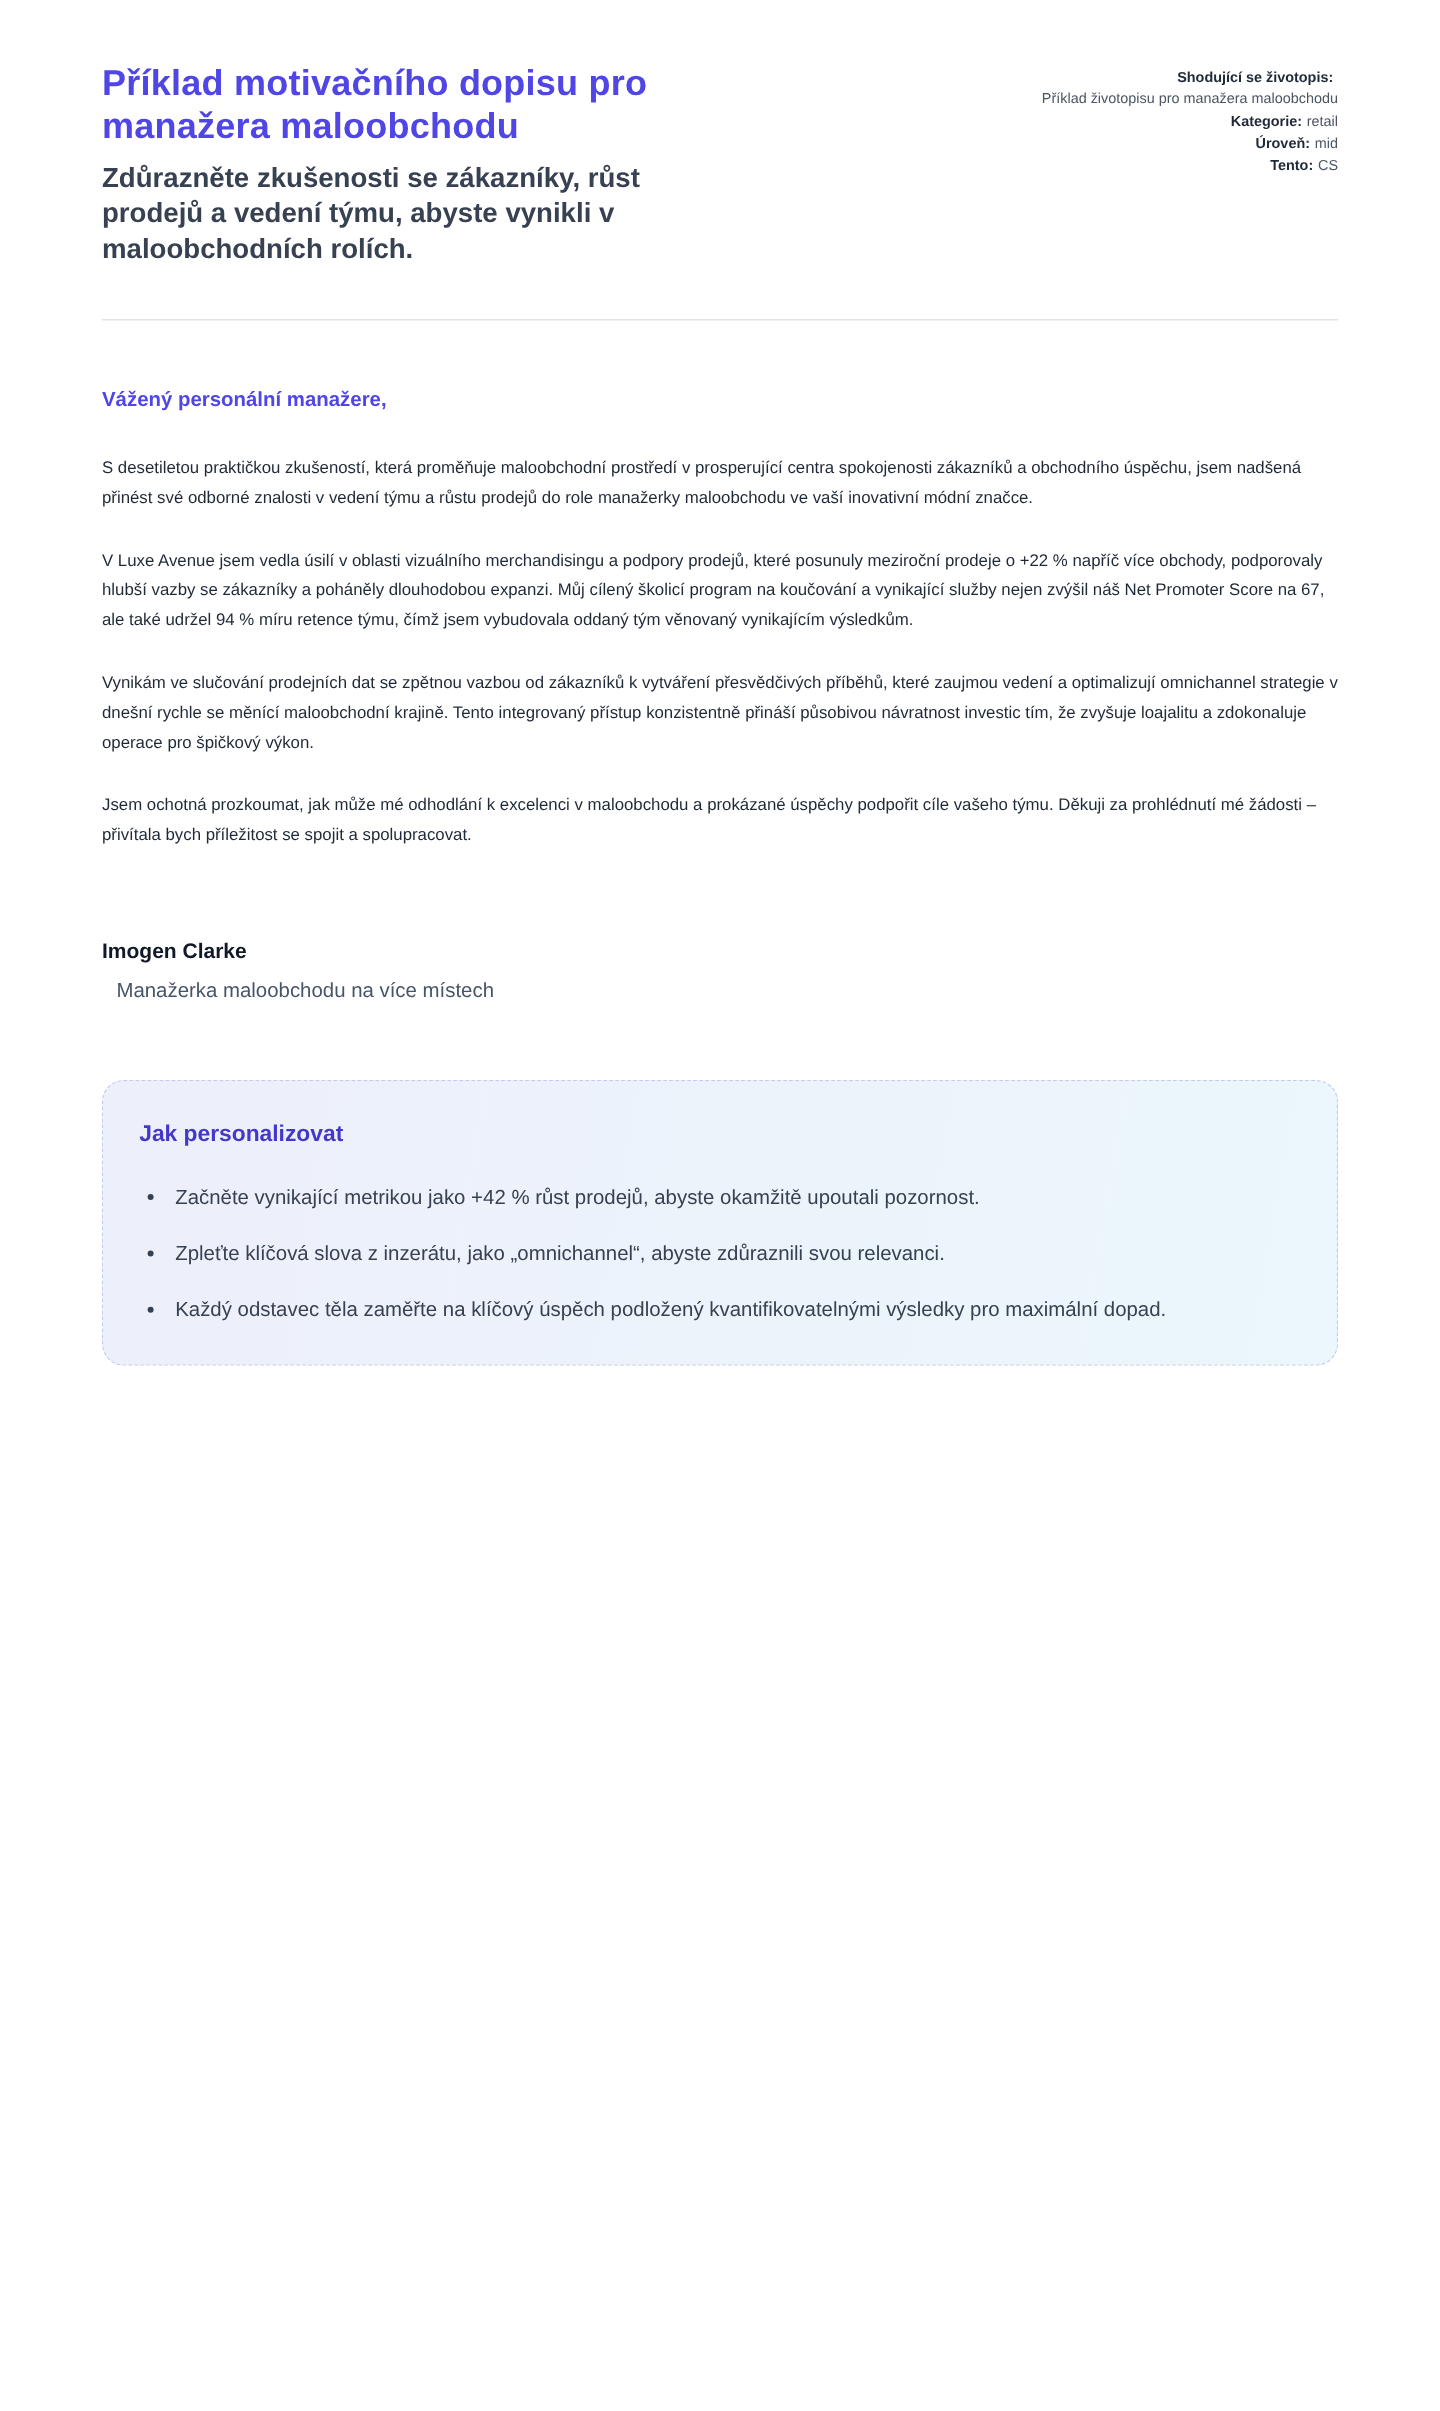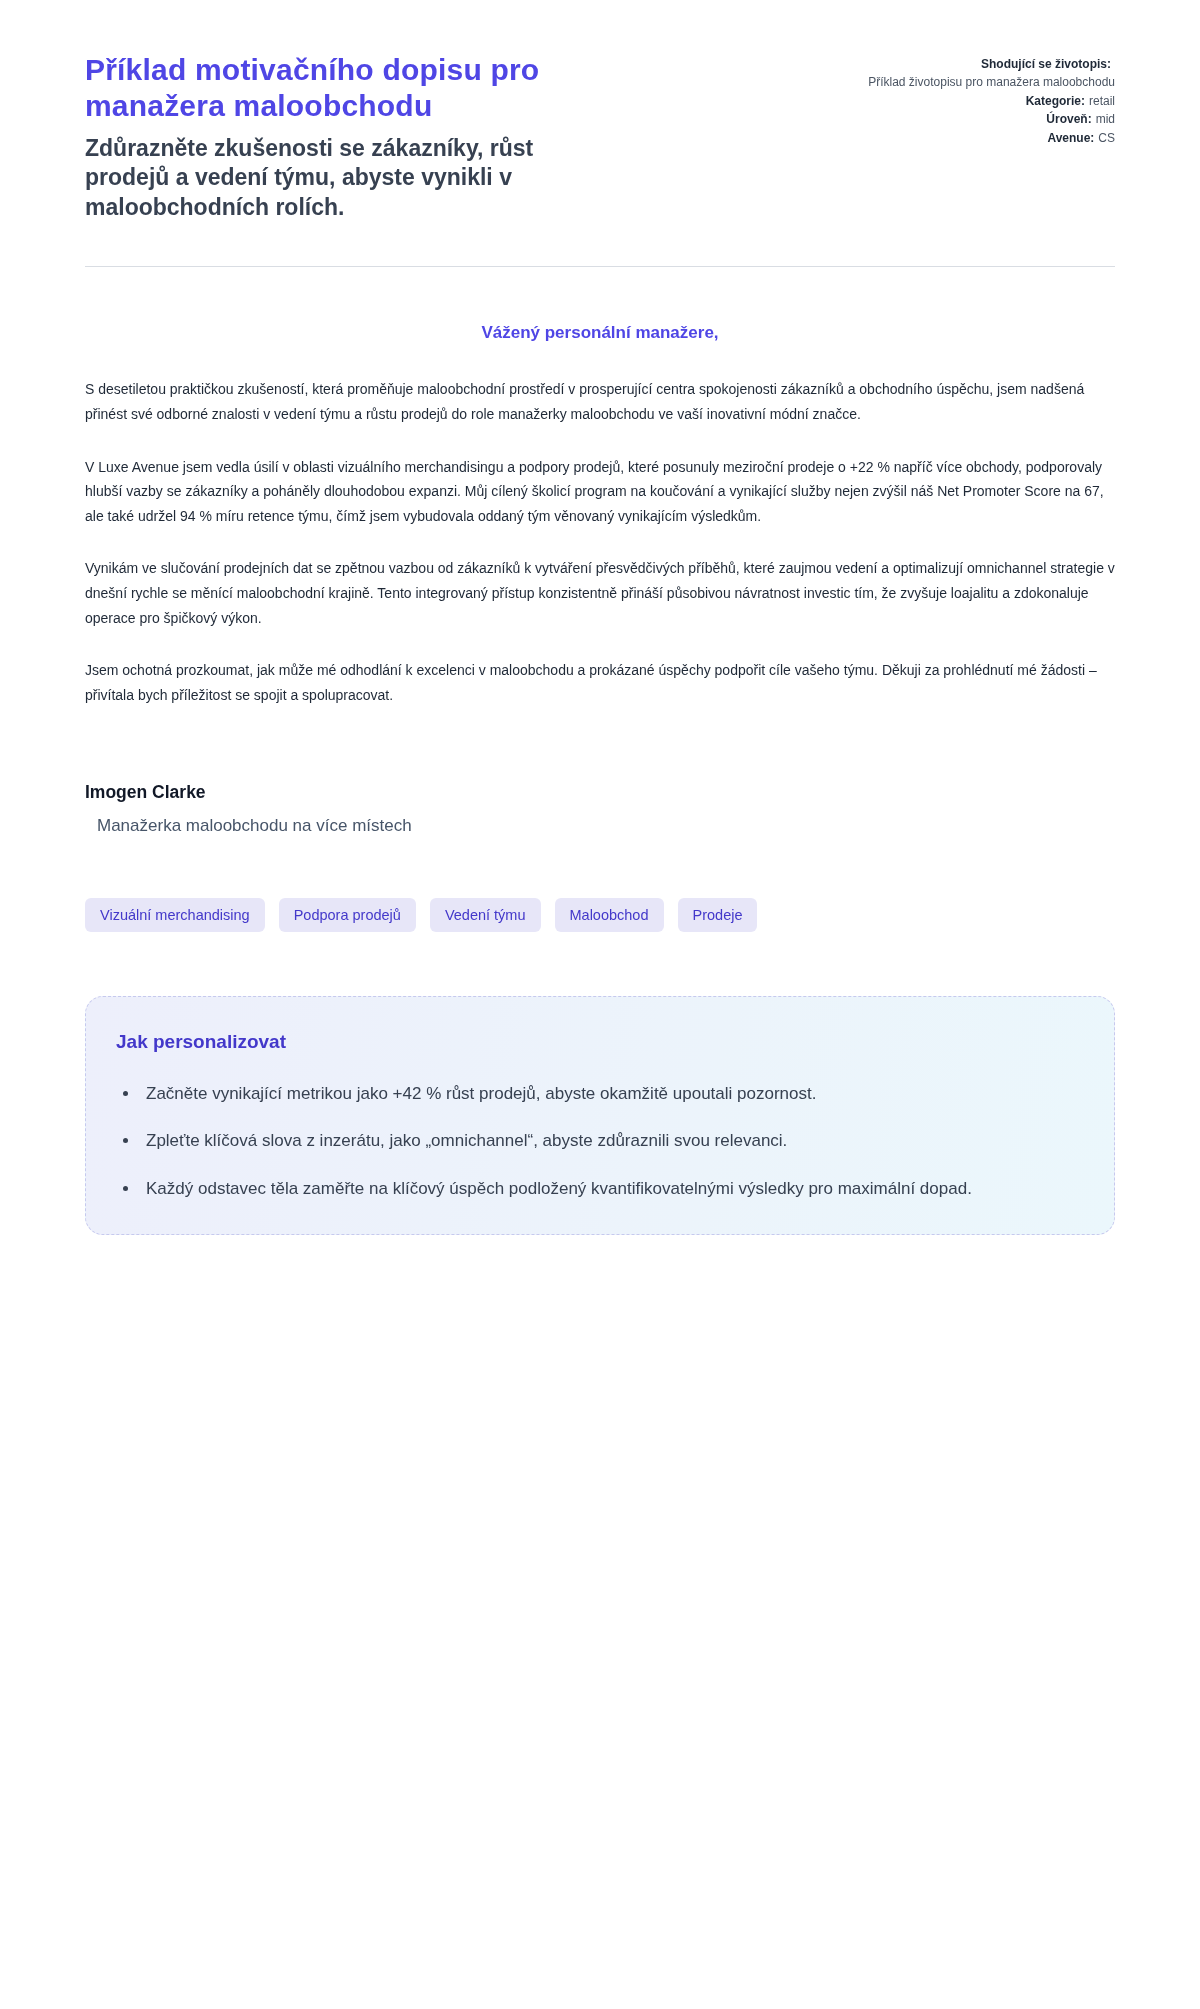--- a/index.html
+++ b/index.html
@@ -60,21 +60,20 @@
     border-top: 1px solid #d9dde3;
     margin: 44px 0 0 0;
   }
   
   .letter { margin-top: 56px; }
   .salutation {
     font-size: 17px;
     font-weight: 700;
     color: #4f46e5;
     margin: 0 0 34px 0;
-    text-align: center;
   }
   .paragraph {
     font-size: 14px;
     line-height: 1.76;
     color: #1f2937;
     margin: 28px 0;
     max-width: 1030px;
   }
   .signature { margin-top: 74px; }
   .signature-name {
@@ -151,47 +150,40 @@
         <span class="meta-label">Shodující se životopis:</span>
       </div>
       <div class="meta-row">Příklad životopisu pro manažera maloobchodu</div>
       <div class="meta-row">
         <span class="meta-label">Kategorie:</span><span>retail</span>
       </div>
       <div class="meta-row">
         <span class="meta-label">Úroveň:</span><span>mid</span>
       </div>
       <div class="meta-row">
-        <span class="meta-label">Avenue:</span><span>CS</span>
+        <span class="meta-label">Tento:</span><span>CS</span>
       </div>
     </div>
   </div>
 
   <hr class="divider">
 
   <div class="letter">
     <p class="salutation">Vážený personální manažere,</p>
     <p class="paragraph">S desetiletou praktičkou zkušeností, která proměňuje maloobchodní prostředí v prosperující centra spokojenosti zákazníků a obchodního úspěchu, jsem nadšená přinést své odborné znalosti v vedení týmu a růstu prodejů do role manažerky maloobchodu ve vaší inovativní módní značce.</p>
     <p class="paragraph">V Luxe Avenue jsem vedla úsilí v oblasti vizuálního merchandisingu a podpory prodejů, které posunuly meziroční prodeje o +22 % napříč více obchody, podporovaly hlubší vazby se zákazníky a poháněly dlouhodobou expanzi. Můj cílený školicí program na koučování a vynikající služby nejen zvýšil náš Net Promoter Score na 67, ale také udržel 94 % míru retence týmu, čímž jsem vybudovala oddaný tým věnovaný vynikajícím výsledkům.</p>
     <p class="paragraph">Vynikám ve slučování prodejních dat se zpětnou vazbou od zákazníků k vytváření přesvědčivých příběhů, které zaujmou vedení a optimalizují omnichannel strategie v dnešní rychle se měnící maloobchodní krajině. Tento integrovaný přístup konzistentně přináší působivou návratnost investic tím, že zvyšuje loajalitu a zdokonaluje operace pro špičkový výkon.</p>
     <p class="paragraph">Jsem ochotná prozkoumat, jak může mé odhodlání k excelenci v maloobchodu a prokázané úspěchy podpořit cíle vašeho týmu. Děkuji za prohlédnutí mé žádosti – přivítala bych příležitost se spojit a spolupracovat.</p>
 
     <div class="signature">
       <p class="signature-name">Imogen Clarke</p>
       <p class="signature-role">Manažerka maloobchodu na více místech</p>
     </div>
   </div>
 
-  <div class="tags">
-    <button class="tag-chip">Vizuální merchandising</button>
-    <button class="tag-chip">Podpora prodejů</button>
-    <button class="tag-chip">Vedení týmu</button>
-    <button class="tag-chip">Maloobchod</button>
-    <button class="tag-chip">Prodeje</button>
-  </div>
 
   <div class="personalize">
     <h2 class="personalize-heading">Jak personalizovat</h2>
     <ul class="personalize-list">
       <li>Začněte vynikající metrikou jako +42 % růst prodejů, abyste okamžitě upoutali pozornost.</li>
       <li>Zpleťte klíčová slova z inzerátu, jako „omnichannel“, abyste zdůraznili svou relevanci.</li>
       <li>Každý odstavec těla zaměřte na klíčový úspěch podložený kvantifikovatelnými výsledky pro maximální dopad.</li>
     </ul>
   </div>
 

